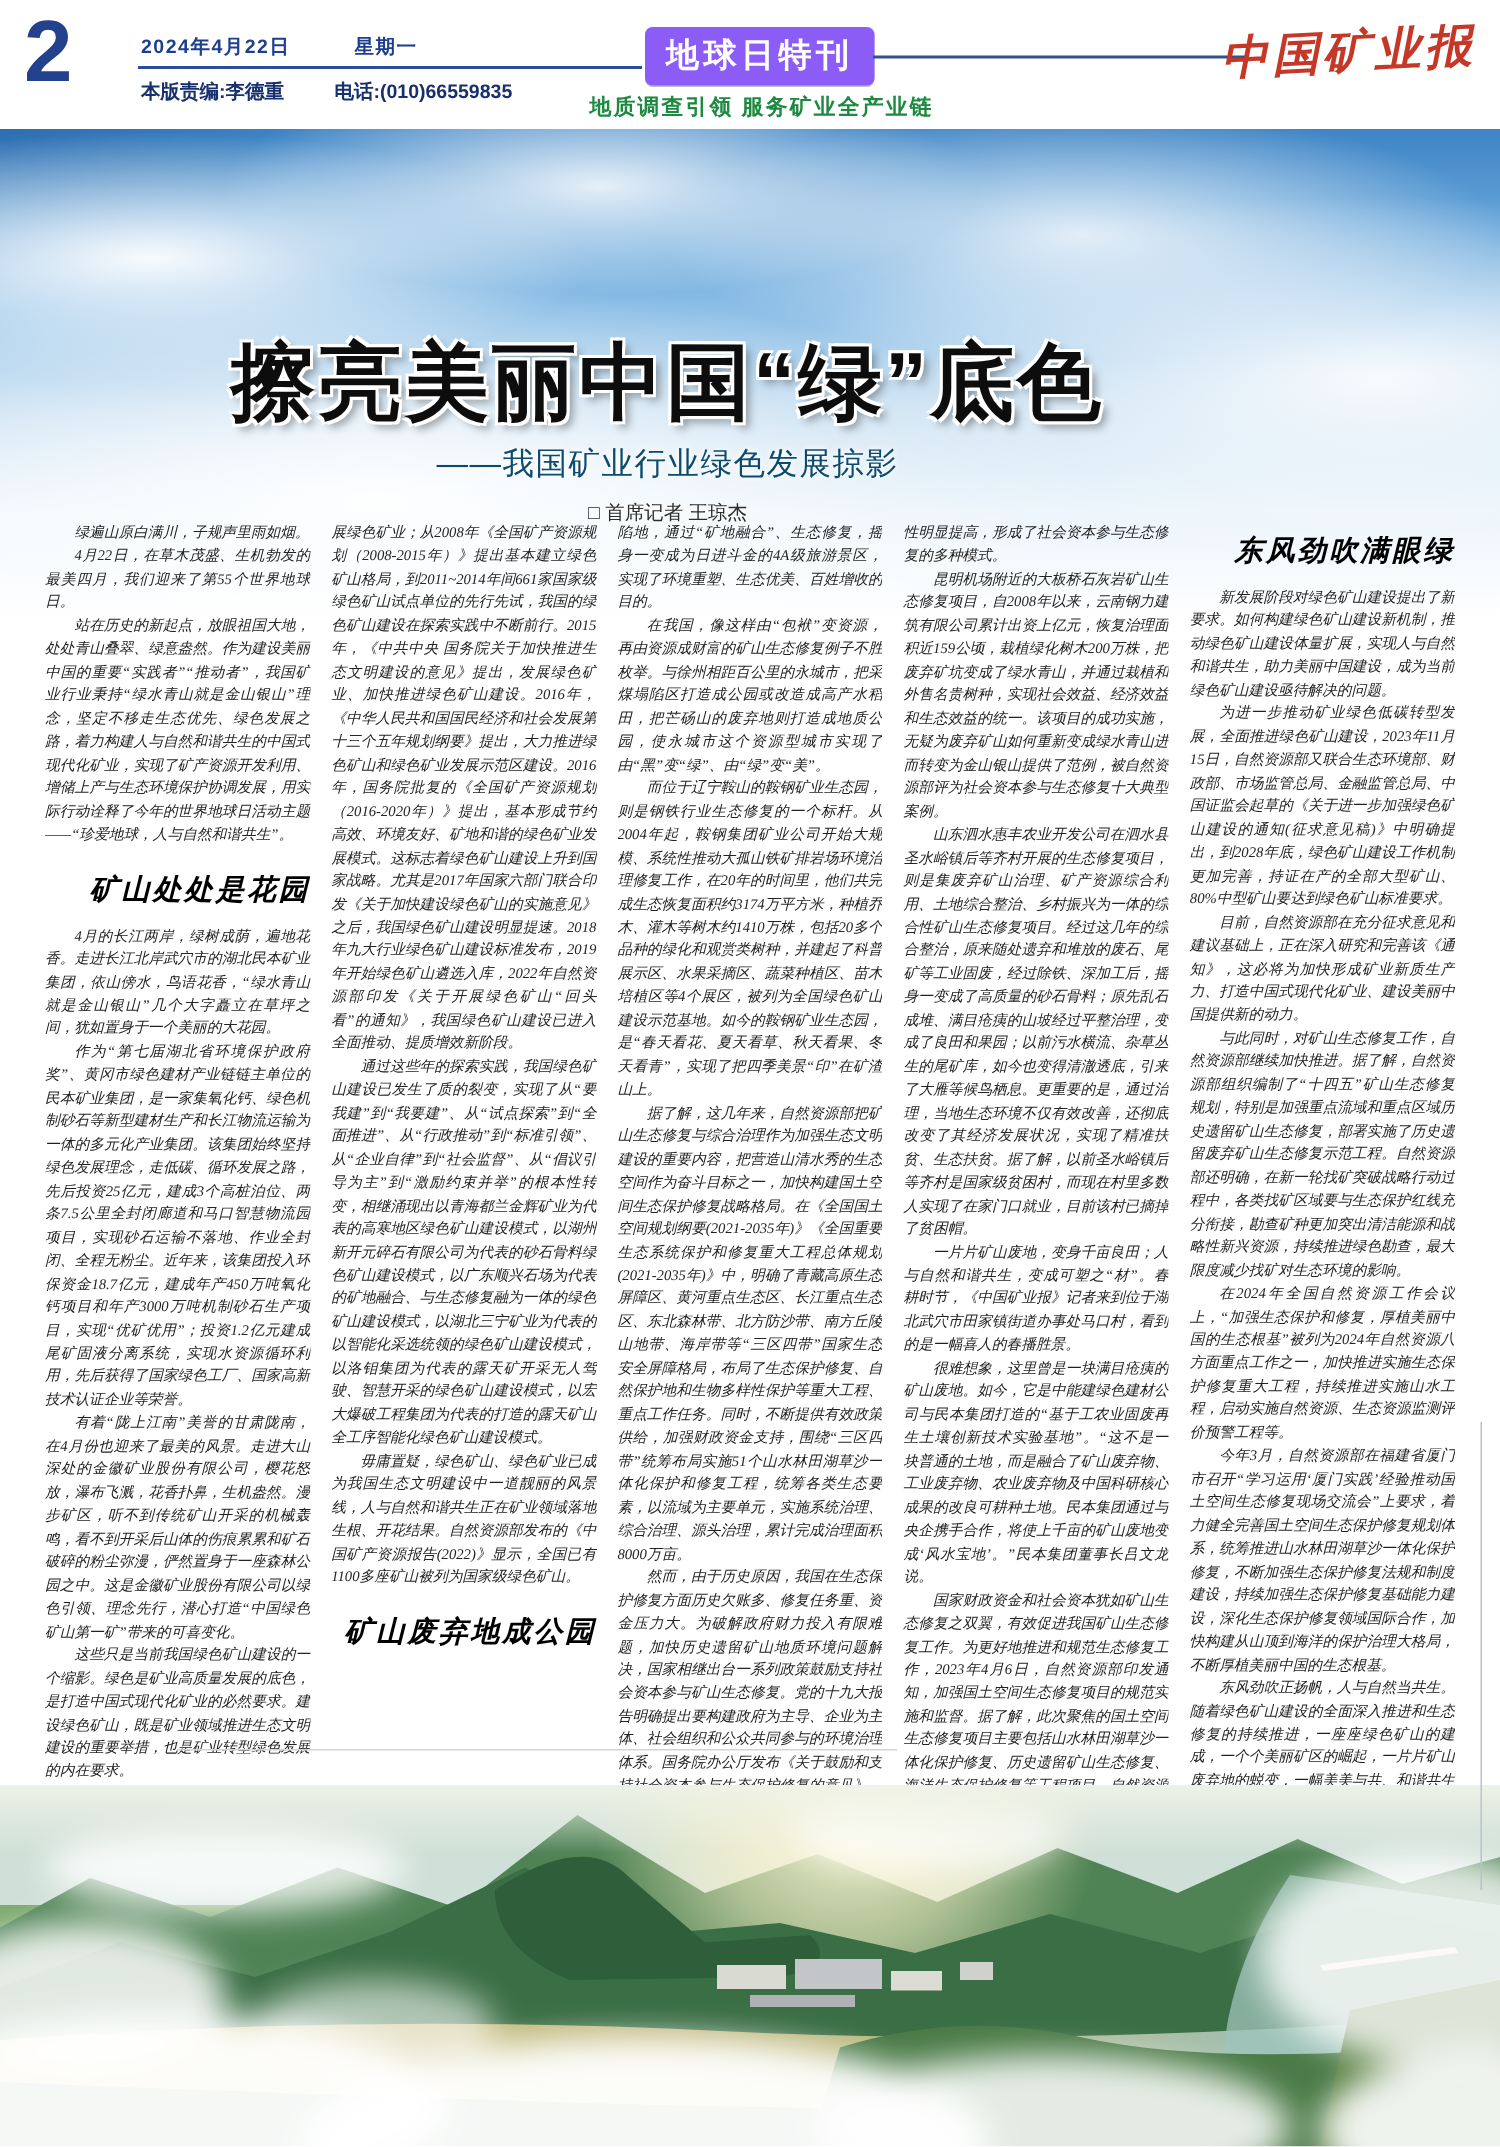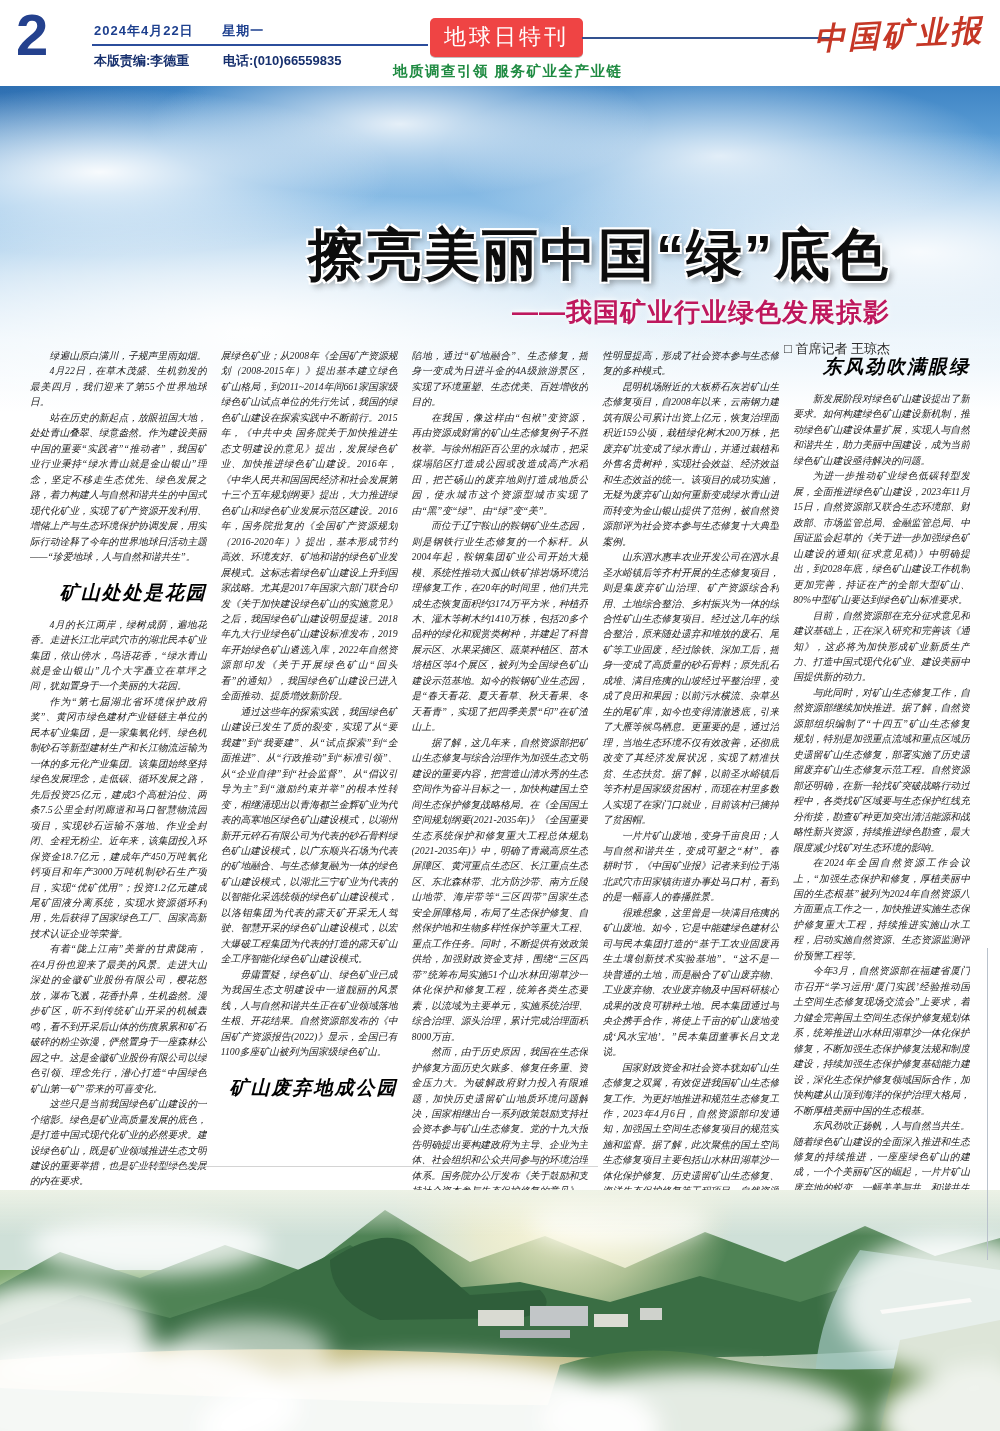--- a/index.html
+++ b/index.html
@@ -5,47 +5,47 @@
   html,body{margin:0;padding:0;}
   body{
     width:1000px;height:1431px;position:relative;overflow:hidden;
     background:#ffffff;
     font-family:"Liberation Sans","DejaVu Sans",sans-serif;
   }
   
   .hdr{position:absolute;left:0;top:0;width:1000px;height:86px;background:#fff;z-index:5;}
   .pagenum{position:absolute;left:16px;top:6px;font-size:58px;font-weight:900;color:#24418e;line-height:1;}
   .dateline{position:absolute;left:94px;top:22px;font-size:13px;font-weight:bold;color:#1d3f8e;letter-spacing:1px;}
-  .dateline .wd{margin-left:24px;}
+  .dateline .wd{margin-left:38px;}
   .rule-a{position:absolute;left:92px;top:44px;width:336px;height:2px;background:#2b4d9c;}
   .editline{position:absolute;left:94px;top:52px;font-size:13px;font-weight:bold;color:#17306e;}
   .editline .ph{margin-left:30px;}
-  .secbox{position:absolute;left:430px;top:18px;background:#ef4444;color:#fff;
-    font-size:22px;font-weight:400;letter-spacing:3px;padding:4px 14px 5px;border-radius:5px;
+  .secbox{position:absolute;left:430px;top:18px;background:#8b5cf6;color:#fff;
+    font-size:22px;font-weight:700;letter-spacing:3px;padding:4px 14px 5px;border-radius:5px;
     box-shadow:0 1px 0 rgba(0,0,0,.25);}
   .slogan{position:absolute;left:393px;top:62px;font-size:14.5px;font-weight:bold;color:#1e8a41;letter-spacing:1.5px;}
   .rule-b{position:absolute;left:582px;top:37px;width:250px;height:2px;background:#33518f;}
   .masthead{position:absolute;right:16px;top:14px;font-family:"Liberation Serif","DejaVu Serif",serif;
     font-style:italic;font-weight:bold;font-size:31px;color:#c53726;letter-spacing:3px;
     transform:rotate(-3deg);}
   
   .sky{position:absolute;left:0;top:84px;width:1000px;height:400px;z-index:0;
     background:
       radial-gradient(42% 30% at 10% 22%, rgba(255,255,255,.95), rgba(255,255,255,0) 70%),
       radial-gradient(36% 26% at 40% 10%, rgba(255,255,255,.85), rgba(255,255,255,0) 70%),
       radial-gradient(40% 30% at 72% 18%, rgba(255,255,255,.8), rgba(255,255,255,0) 70%),
       radial-gradient(55% 42% at 92% 42%, rgba(255,255,255,.9), rgba(255,255,255,0) 72%),
       radial-gradient(65% 48% at 25% 62%, rgba(255,255,255,.95), rgba(255,255,255,0) 75%),
       radial-gradient(30% 35% at 0% 0%, rgba(31,92,160,.55), rgba(31,92,160,0) 70%),
       linear-gradient(180deg,#3d83c4 0%,#5e9fd6 14%,#8abde6 30%,#c3ddf1 48%,#eaf4fb 64%,#ffffff 82%);}
   
-  .headwrap{position:absolute;left:0;top:226px;width:890px;text-align:right;z-index:2;}
+  .headwrap{position:absolute;left:0;top:226px;width:890px;text-align:center;z-index:2;}
   .headline{font-size:56px;font-weight:900;color:#0d0d0d;letter-spacing:2px;line-height:1.05;
     text-shadow:-2px -2px 0 #fff,2px -2px 0 #fff,-2px 2px 0 #fff,2px 2px 0 #fff,4px 4px 6px rgba(40,40,40,.45);}
-  .subtitle{margin-top:10px;font-size:26px;font-weight:bold;color:#be185d;letter-spacing:1px;
+  .subtitle{margin-top:10px;font-size:21px;font-weight:normal;color:#0c4a6e;letter-spacing:1px;
     text-shadow:0 0 4px #fff,0 0 8px #fff;}
   .byline{margin-top:10px;font-size:13px;color:#2c2c2c;font-family:Liberation Sans, sans-serif;
     text-shadow:0 0 4px #fff;}
   
   .cols{position:absolute;left:30px;top:348px;width:940px;height:842px;display:flex;gap:14px;z-index:2;font-style:italic;}
   .col{flex:1 1 0;overflow:hidden;}
   .para{margin:0;font-family:"Liberation Serif","DejaVu Serif",serif;font-size:9.8px;line-height:1.58;
     color:#222;text-align:justify;text-indent:2em;}
   .para.cont{text-indent:0;}
   .sec-head{margin:15px 0 11px;font-size:19px;font-weight:900;color:#000;text-align:right;

